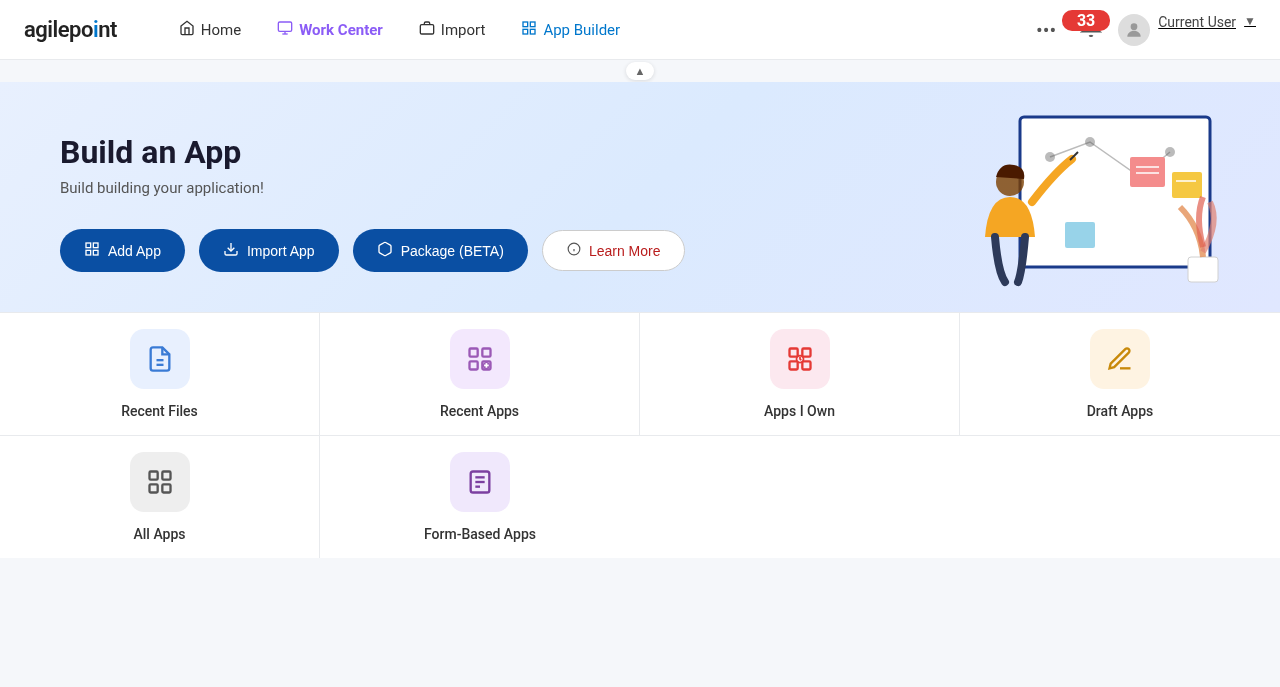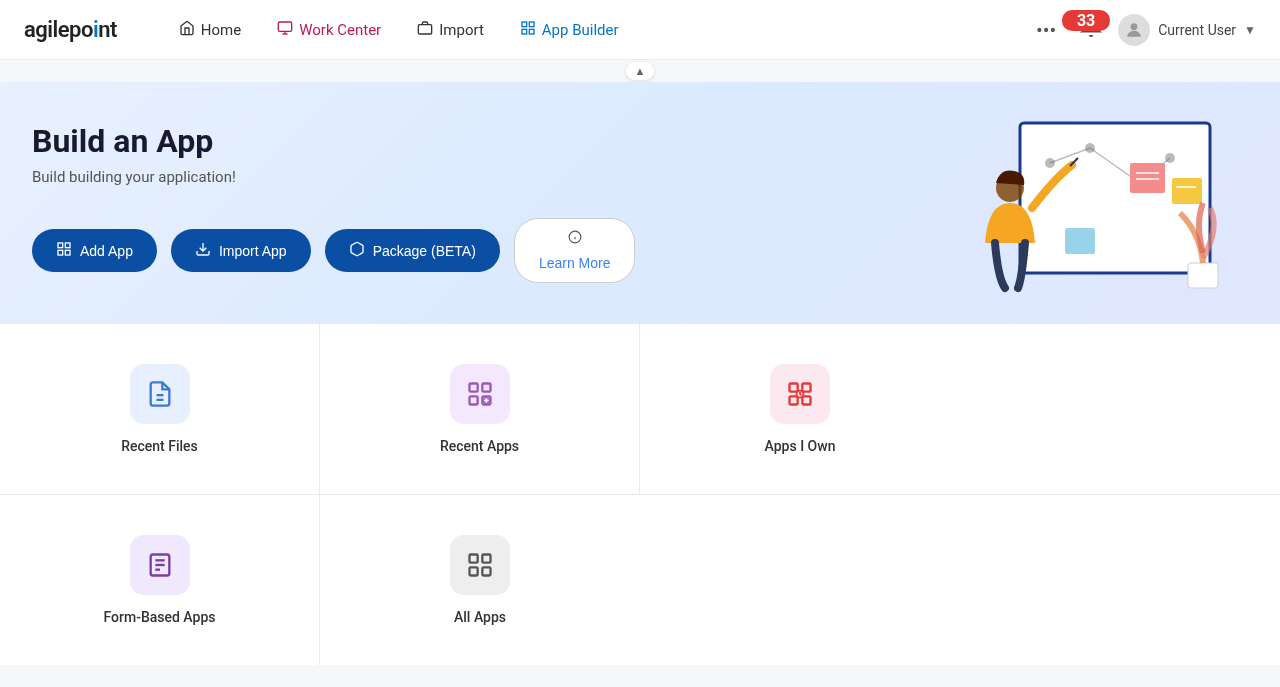--- a/index.html
+++ b/index.html
@@ -18,85 +18,85 @@
     .logo { display: flex; align-items: center; margin-right: 48px; }
     .logo-text { font-size: 22px; font-weight: 600; color: #222; letter-spacing: -0.5px; }
     .logo-dot { color: #0077cc; }
     .nav-links { display: flex; align-items: center; gap: 8px; flex: 1; }
     .nav-item {
       display: flex; align-items: center; gap: 6px;
       padding: 6px 14px; border-radius: 6px;
       font-size: 15px; color: #333; cursor: pointer;
       text-decoration: none; font-weight: 400;
     }
-    .nav-item.active { color: #be185d; font-weight: 400; }
+    .nav-item.active { color: #8b5cf6; font-weight: 700; }
     .nav-item .nav-icon { font-size: 16px; }
     .nav-right { display: flex; align-items: center; gap: 16px; margin-left: auto; }
     .more-btn { font-size: 20px; color: #555; cursor: pointer; padding: 4px 8px; }
     .notif-btn { position: relative; cursor: pointer; }
     .notif-icon { font-size: 20px; color: #555; }
     .notif-badge {
       position: absolute; top: -6px; right: -8px;
       background: #e53935; color: #fff; font-size: 16px;
       border-radius: 10px; padding: 1px 15px; font-weight: 700; min-width: 18px; text-align: center;
     }
-    .user-area { display: flex; align-items: center; gap: 8px; cursor: pointer; }
+    .user-area { display: flex; gap: 8px; cursor: pointer; text-decoration: underline; }
     .avatar { width: 32px; height: 32px; border-radius: 50%; background: #ddd; display: flex; align-items: center; justify-content: center; overflow: hidden; }
     .avatar svg { width: 20px; height: 20px; fill: #999; }
     .username { font-size: 14px; color: #444; max-width: 120px; overflow: hidden; text-overflow: ellipsis; white-space: nowrap; }
     .chevron-down { font-size: 12px; color: #666; }
 
     
     .collapse-handle {
       display: flex; justify-content: center; align-items: center;
       height: 22px; background: #f5f7fa; cursor: pointer;
     }
     .collapse-arrow { width: 28px; height: 18px; background: #fff; border-radius: 12px; display: flex; align-items: center; justify-content: center; box-shadow: 0 1px 4px rgba(0,0,0,0.12); font-size: 11px; color: #666; }
 
     
     .hero {
       background: linear-gradient(135deg, #e8f0fe 0%, #dbeafe 50%, #e0e7ff 100%);
-      padding: 40px 32px;
+      padding: 40px 60px;
       position: relative;
       overflow: hidden;
       min-height: 230px;
       display: flex;
       align-items: flex-end;
     }
     .hero-content { flex: 1; z-index: 2; }
     .hero-title { font-size: 32px; font-weight: 700; color: #1a1a2e; margin-bottom: 8px; }
     .hero-subtitle { font-size: 15px; color: #555; margin-bottom: 32px; }
     .hero-buttons { display: flex; gap: 14px; align-items: center; flex-wrap: wrap; }
     .btn-primary {
       background: #0a4fa3; color: #fff; border: none; border-radius: 24px;
       padding: 12px 24px; font-size: 14px; font-weight: 500; cursor: pointer;
       display: flex; align-items: center; gap: 8px;
     }
     .btn-outline {
-      background: #fff; color: #3b82f6; border: 1.5px solid #ccc; border-radius: 24px;
+      background: #fff; color: #b91c1c; border: 1.5px solid #ccc; border-radius: 24px;
       padding: 11px 24px; font-size: 14px; font-weight: 500; cursor: pointer;
-      display: flex; align-items: center; gap: 8px; flex-direction: column;
+      display: flex; align-items: center; gap: 8px;
     }
 
     
     .hero-illustration {
       position: absolute; right: 40px; top: 10px; bottom: 10px;
       width: 340px; display: flex; align-items: center; justify-content: center;
     }
 
     
     .cards-section { background: #fff; }
     .cards-grid {
       display: grid;
       grid-template-columns: repeat(4, 1fr);
       border-top: 1px solid #e8eaed;
     }
     .card-cell {
       display: flex; flex-direction: column; align-items: center; justify-content: center;
-      padding: 40px 20px;
+      padding: 16px 20px;
       border-right: 1px solid #e8eaed;
       cursor: pointer;
       transition: background 0.15s;
     }
     .card-cell:last-child { border-right: none; }
     .card-icon-wrap {
       width: 60px; height: 60px; border-radius: 14px;
       display: flex; align-items: center; justify-content: center;
       margin-bottom: 14px;
     }
@@ -322,45 +322,54 @@
             <rect x="14" y="3" width="7" height="7" rx="1"></rect>
             <rect x="3" y="14" width="7" height="7" rx="1"></rect>
             <rect x="14" y="14" width="7" height="7" rx="1"></rect>
             <circle cx="12" cy="12" r="3" fill="none" stroke="#e53935" stroke-width="1.5"></circle>
             <path d="M12 10v2l1 1" stroke="#e53935" stroke-width="1.5"></path>
           </svg>
       </div>
       <span class="card-label">Apps I Own</span>
     </div>
 
+    <div class="card-cell">
+      <div class="card-icon-wrap icon-gold">
+        <svg width="28" height="28" viewBox="0 0 24 24" fill="none" stroke="#c8890a" stroke-width="2">
+            <path d="M12 20h9"></path>
+            <path d="M16.5 3.5a2.121 2.121 0 013 3L7 19l-4 1 1-4L16.5 3.5z"></path>
+          </svg>
+      </div>
+      <span class="card-label">Draft Apps</span>
+    </div>
   </div>
 </div>
 
 <div class="cards-section">
   <div class="cards-grid-2">
 
 
+
+    <div class="card-cell">
+      <div class="card-icon-wrap icon-gray">
+        <svg width="28" height="28" viewBox="0 0 24 24" fill="none" stroke="#555" stroke-width="2">
+            <rect x="3" y="3" width="7" height="7" rx="1"></rect>
+            <rect x="14" y="3" width="7" height="7" rx="1"></rect>
+            <rect x="3" y="14" width="7" height="7" rx="1"></rect>
+            <rect x="14" y="14" width="7" height="7" rx="1"></rect>
+          </svg>
+      </div>
+      <span class="card-label">All Apps</span>
+    </div>
 
     <div class="card-cell">
       <div class="card-icon-wrap icon-violet">
         <svg width="28" height="28" viewBox="0 0 24 24" fill="none" stroke="#7b3fa0" stroke-width="2">
             <rect x="4" y="3" width="16" height="18" rx="2"></rect>
             <line x1="8" y1="8" x2="16" y2="8"></line>
             <line x1="8" y1="12" x2="16" y2="12"></line>
             <line x1="8" y1="16" x2="12" y2="16"></line>
           </svg>
       </div>
       <span class="card-label">Form-Based Apps</span>
     </div>
-
-    <div class="card-cell">
-      <div class="card-icon-wrap icon-gray">
-        <svg width="28" height="28" viewBox="0 0 24 24" fill="none" stroke="#555" stroke-width="2">
-            <rect x="3" y="3" width="7" height="7" rx="1"></rect>
-            <rect x="14" y="3" width="7" height="7" rx="1"></rect>
-            <rect x="3" y="14" width="7" height="7" rx="1"></rect>
-            <rect x="14" y="14" width="7" height="7" rx="1"></rect>
-          </svg>
-      </div>
-      <span class="card-label">All Apps</span>
-    </div>
   </div>
 </div>
 
 </body></html>

